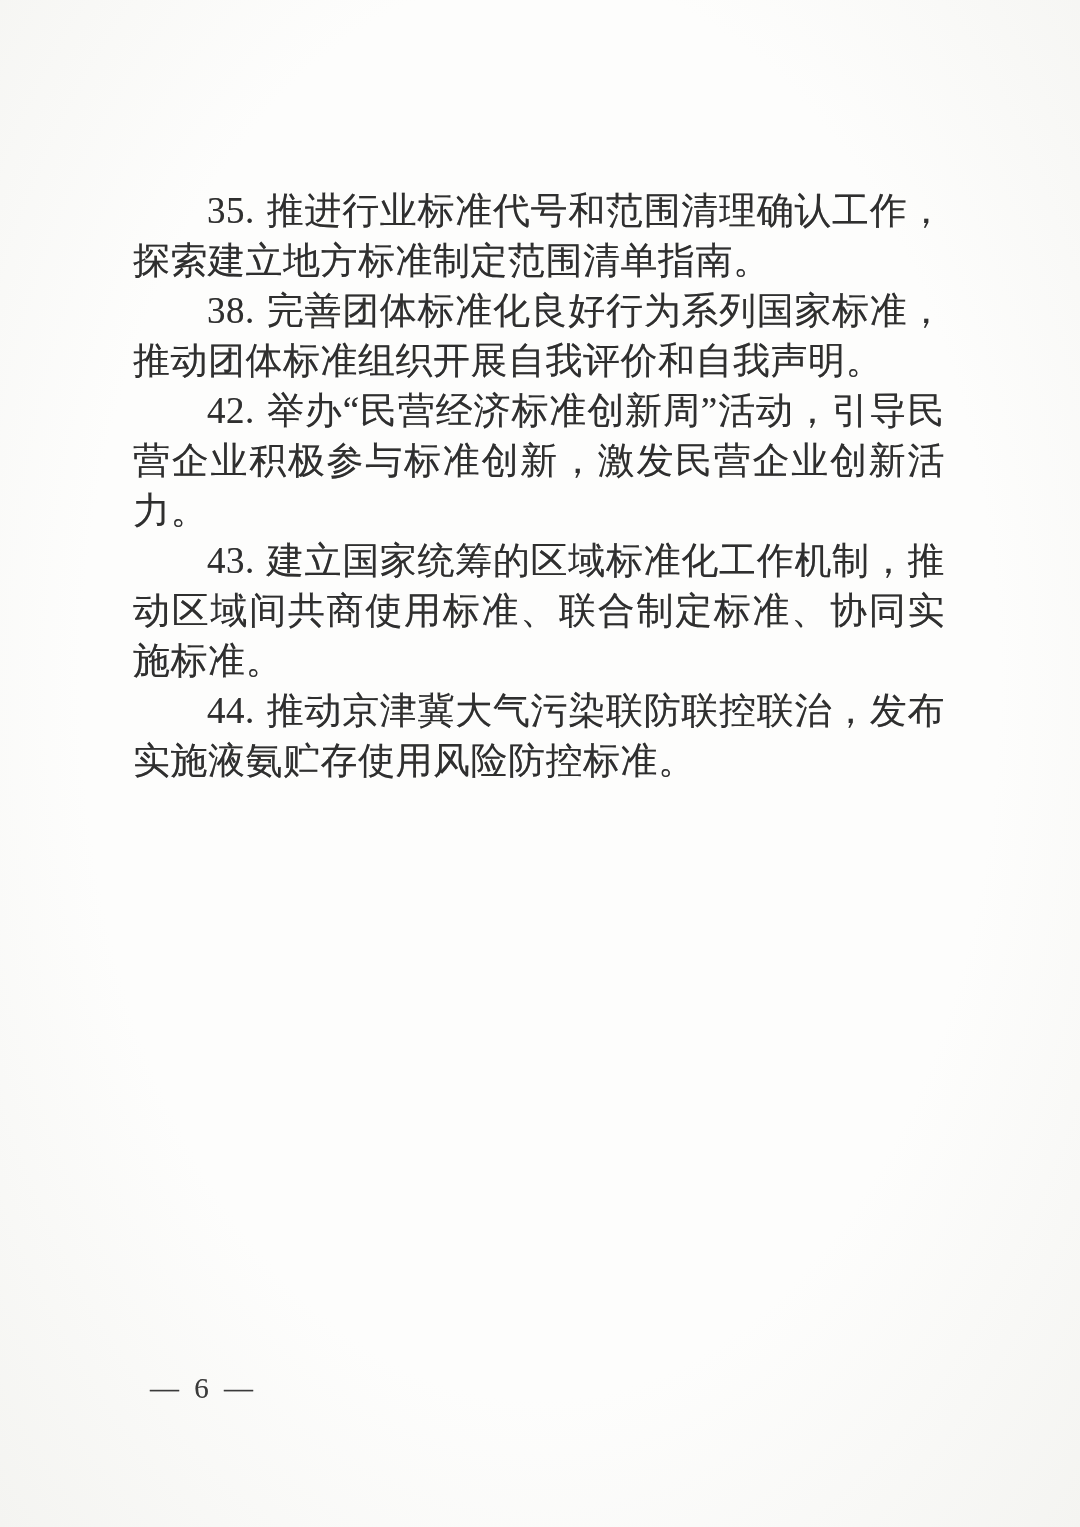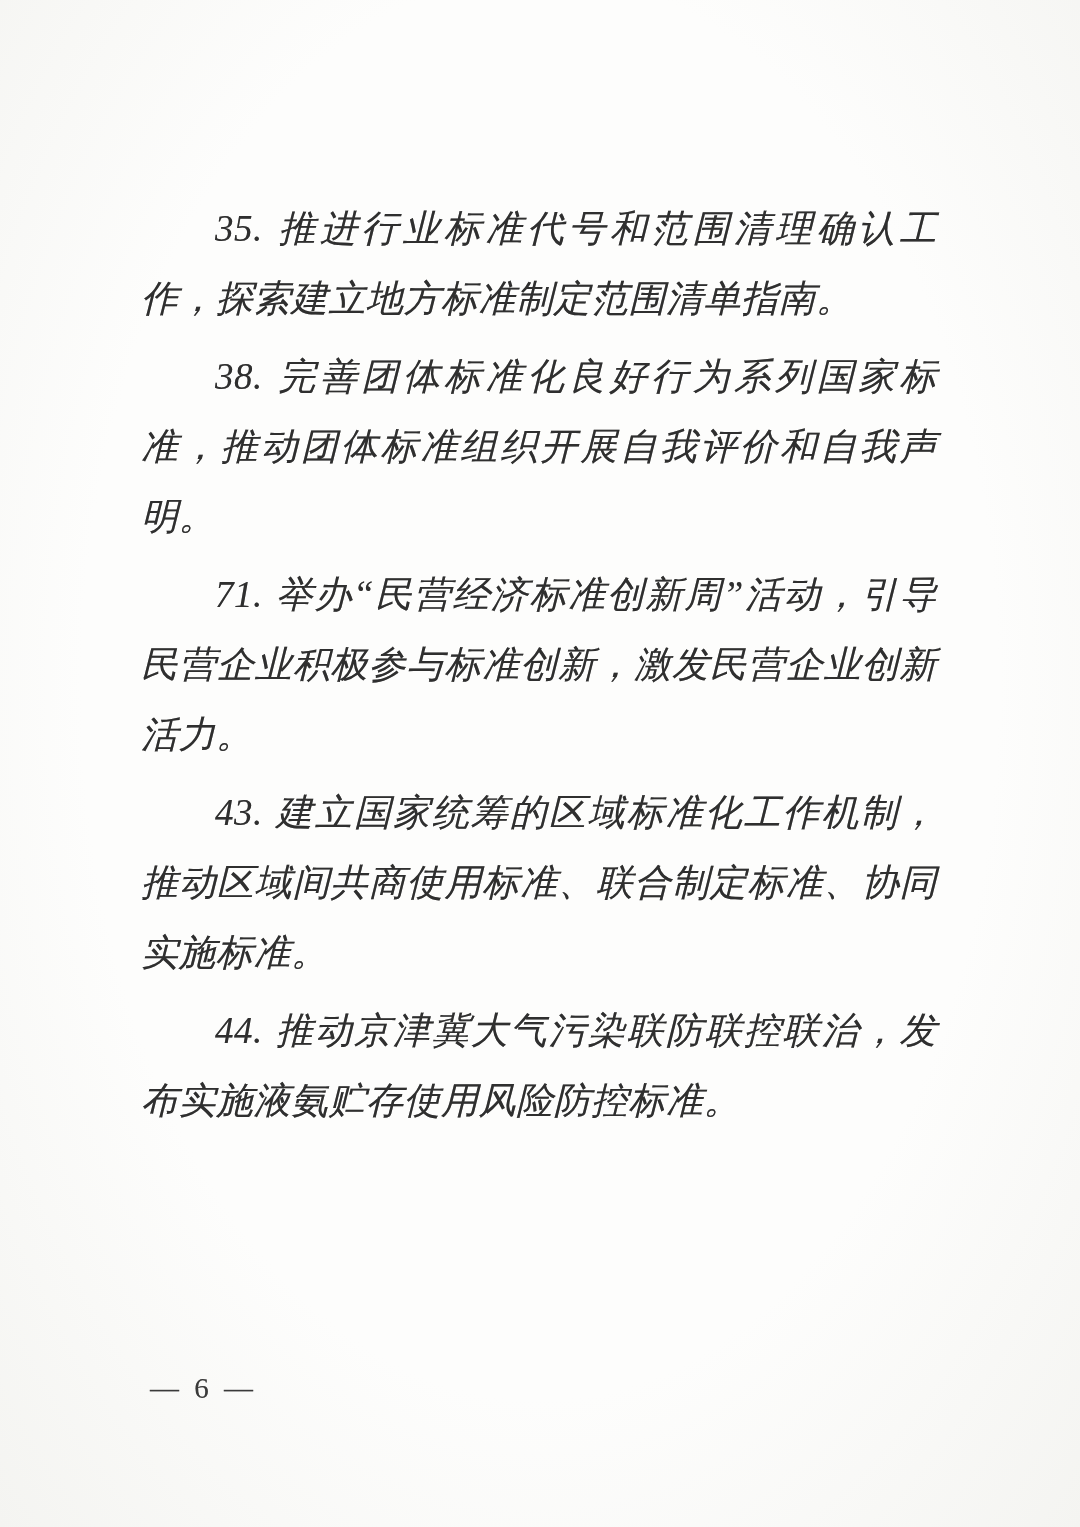--- a/index.html
+++ b/index.html
@@ -15,30 +15,29 @@
     font-family: "Liberation Serif", "DejaVu Serif", serif;
   }
   .page {
     position: absolute;
     inset: 0;
     box-sizing: border-box;
     padding: 186px 135px 0 133px;
     background: radial-gradient(ellipse at 50% 45%, #fdfdfc 60%, #f4f4f1 100%);
   }
   .para {
-    margin: 8px;
+    margin: 0;
     font-size: 37px;
-    line-height: 70px;
+    line-height: 50px;
     color: #2f2f2f;
     text-align: justify;
     text-justify: inter-character;
     text-indent: 2em;
     letter-spacing: 0.5px;
     text-shadow: 0 0 0.6px rgba(40,40,40,0.45);
-    font-style: italic;
   }
   .num {
     margin-right: 0.32em;
     font-family: "Liberation Serif", "DejaVu Serif", serif;
   }
   .footer {
     position: absolute;
     left: 150px;
     top: 1372px;
     font-size: 29px;
@@ -54,21 +53,21 @@
 
   <p class="para"><span class="num">35.</span><span>推进行业标准代号和范围清理确认工作，探索建立地方标准制定范围清单指南。</span></p>
 
 
 
   <p class="para"><span class="num">38.</span><span>完善团体标准化良好行为系列国家标准，推动团体标准组织开展自我评价和自我声明。</span></p>
 
 
 
 
-  <p class="para"><span class="num">71.</span><span>举办“民营经济标准创新周”活动，引导民营企业积极参与标准创新，激发民营企业创新活力。</span></p>
+  <p class="para"><span class="num">42.</span><span>举办“民营经济标准创新周”活动，引导民营企业积极参与标准创新，激发民营企业创新活力。</span></p>
 
   <p class="para"><span class="num">43.</span><span>建立国家统筹的区域标准化工作机制，推动区域间共商使用标准、联合制定标准、协同实施标准。</span></p>
 
   <p class="para"><span class="num">44.</span><span>推动京津冀大气污染联防联控联治，发布实施液氨贮存使用风险防控标准。</span></p>
 
   <div class="footer">— 6 —</div>
 
 </div>
 
 </body></html>

